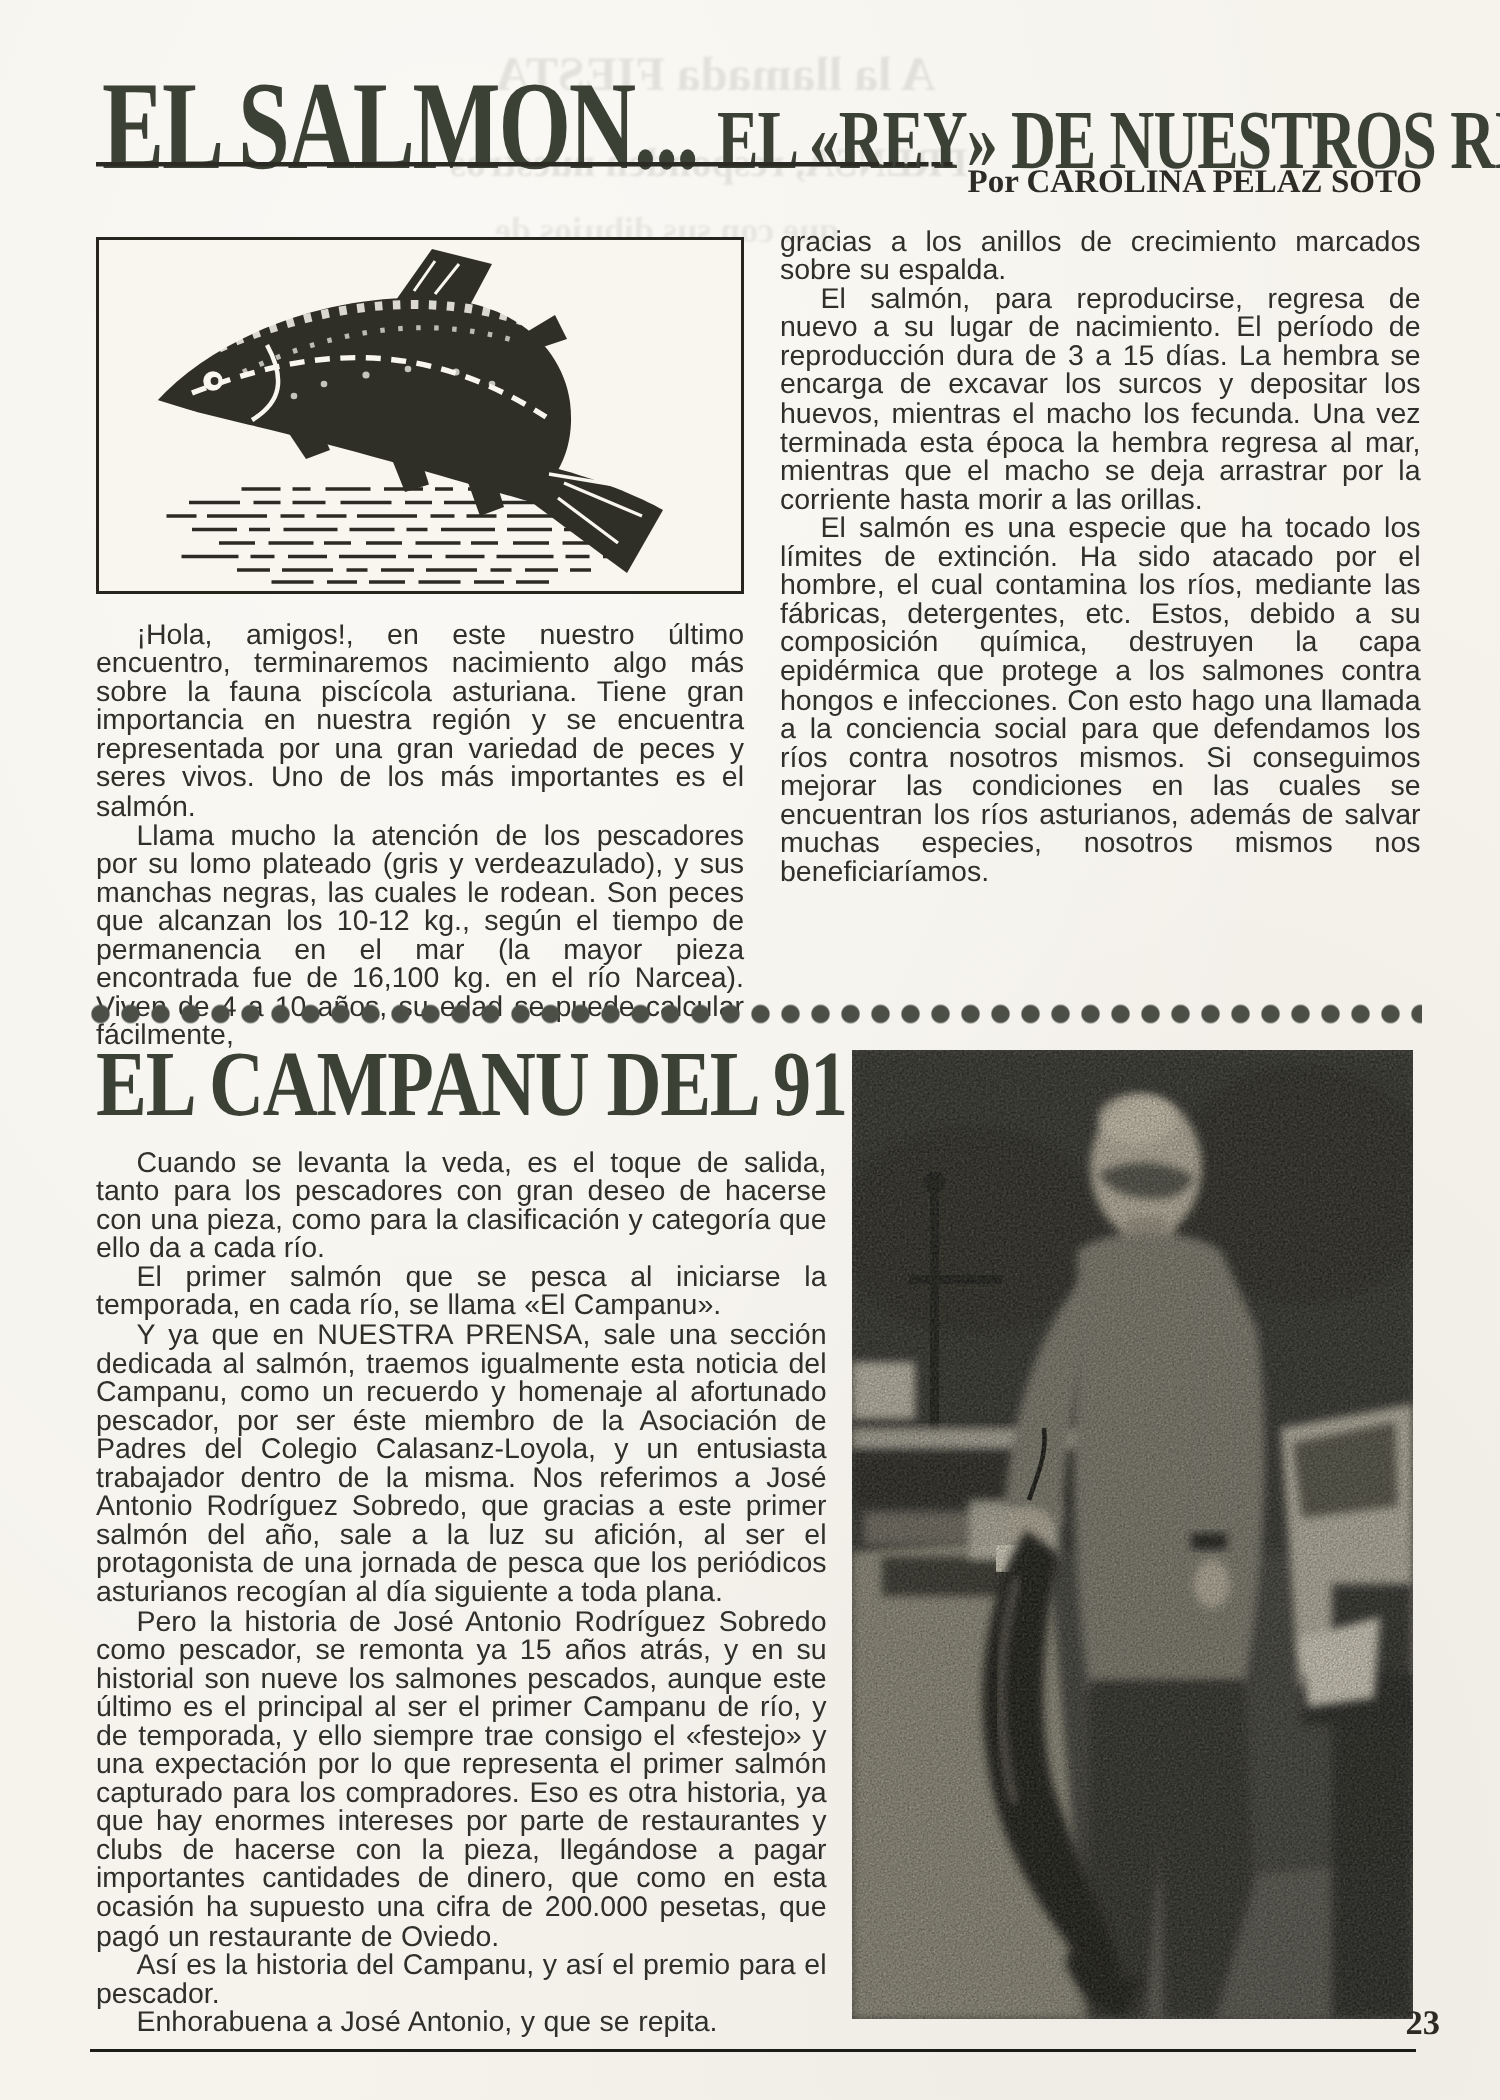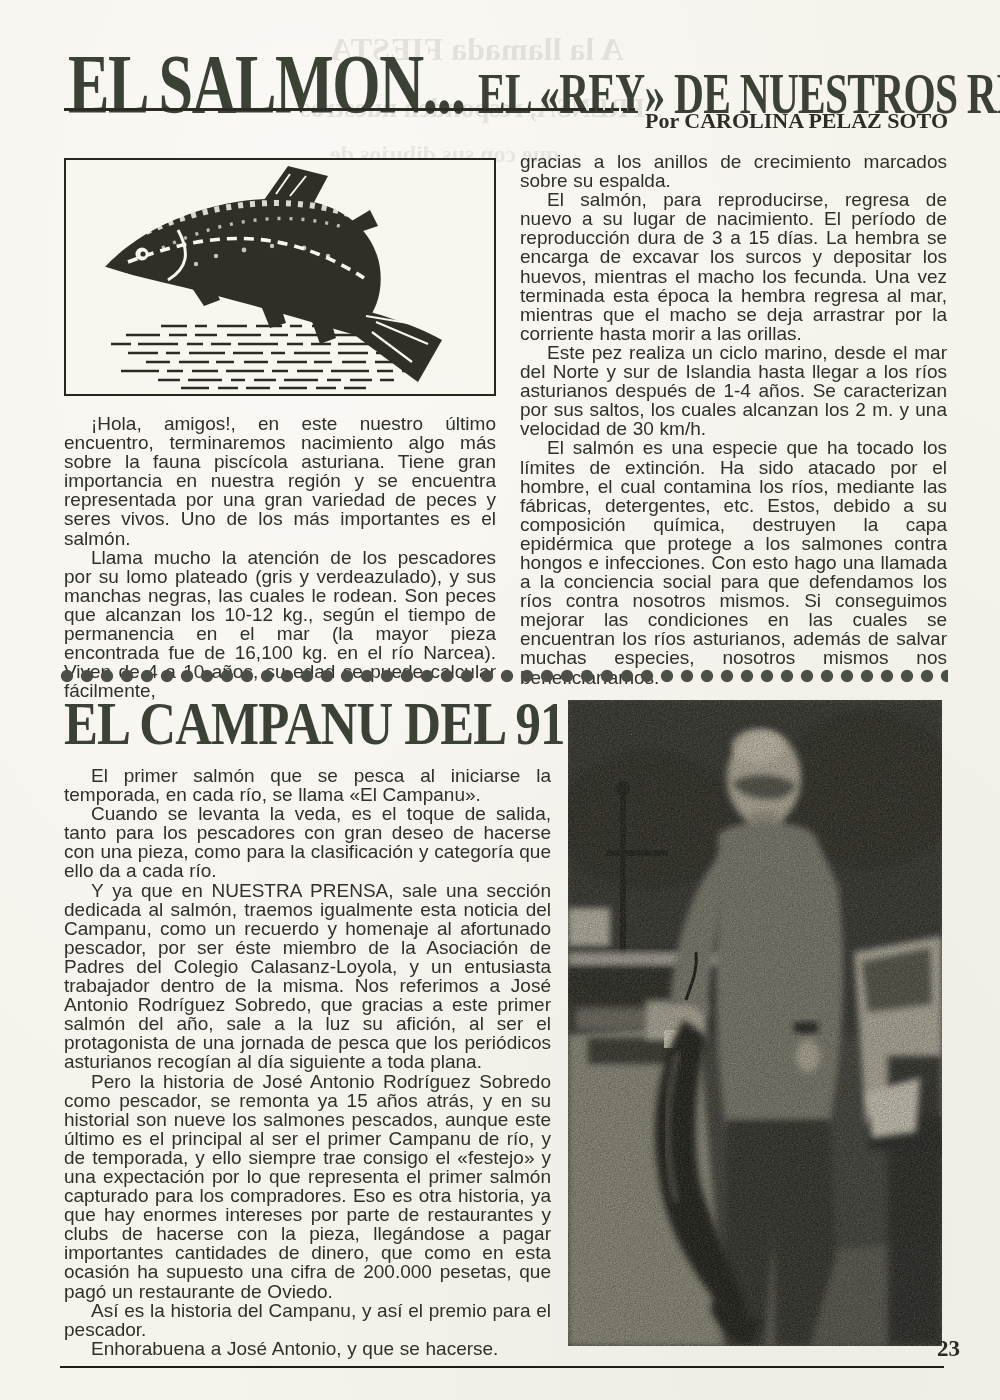--- a/index.html
+++ b/index.html
@@ -158,35 +158,34 @@
   </figure>
 
   <section class="col col-salmon-left body-text">
     <p>¡Hola, amigos!, en este nuestro último encuentro, terminaremos nacimiento algo más sobre la fauna piscícola asturiana. Tiene gran importancia en nuestra región y se encuentra representada por una gran variedad de peces y seres vivos. Uno de los más importantes es el salmón.</p>
     <p>Llama mucho la atención de los pescadores por su lomo plateado (gris y verdeazulado), y sus manchas negras, las cuales le rodean. Son peces que alcanzan los 10-12 kg., según el tiempo de permanencia en el mar (la mayor pieza encontrada fue de 16,100 kg. en el río Narcea). Viven de 4 a 10 años, su edad se puede calcular fácilmente,</p>
   </section>
 
   <section class="col col-salmon-right body-text">
     <p class="cont">gracias a los anillos de crecimiento marcados sobre su espalda.</p>
     <p>El salmón, para reproducirse, regresa de nuevo a su lugar de nacimiento. El período de reproducción dura de 3 a 15 días. La hembra se encarga de excavar los surcos y depositar los huevos, mientras el macho los fecunda. Una vez terminada esta época la hembra regresa al mar, mientras que el macho se deja arrastrar por la corriente hasta morir a las orillas.</p>
-    <p>Este pez realiza un ciclo marino, desde el mar del Norte y sur de Islandia hasta llegar a los ríos asturianos después de 1-4 años. Se caracterizan por sus saltos, los cuales alcanzan los 2 m. y una velocidad de 30 km/h.</p>
     <p>El salmón es una especie que ha tocado los límites de extinción. Ha sido atacado por el hombre, el cual contamina los ríos, mediante las fábricas, detergentes, etc. Estos, debido a su composición química, destruyen la capa epidérmica que protege a los salmones contra hongos e infecciones. Con esto hago una llamada a la conciencia social para que defendamos los ríos contra nosotros mismos. Si conseguimos mejorar las condiciones en las cuales se encuentran los ríos asturianos, además de salvar muchas especies, nosotros mismos nos beneficiaríamos.</p>
   </section>
 
   <div class="dotted-divider"></div>
 
   <h2 class="campanu-title">EL CAMPANU DEL 91</h2>
 
   <section class="col col-campanu body-text">
+    <p>Cuando se levanta la veda, es el toque de salida, tanto para los pescadores con gran deseo de hacerse con una pieza, como para la clasificación y categoría que ello da a cada río.</p>
     <p>El primer salmón que se pesca al iniciarse la temporada, en cada río, se llama «El Campanu».</p>
-    <p>Cuando se levanta la veda, es el toque de salida, tanto para los pescadores con gran deseo de hacerse con una pieza, como para la clasificación y categoría que ello da a cada río.</p>
     <p>Y ya que en NUESTRA PRENSA, sale una sección dedicada al salmón, traemos igualmente esta noticia del Campanu, como un recuerdo y homenaje al afortunado pescador, por ser éste miembro de la Asociación de Padres del Colegio Calasanz-Loyola, y un entusiasta trabajador dentro de la misma. Nos referimos a José Antonio Rodríguez Sobredo, que gracias a este primer salmón del año, sale a la luz su afición, al ser el protagonista de una jornada de pesca que los periódicos asturianos recogían al día siguiente a toda plana.</p>
     <p>Pero la historia de José Antonio Rodríguez Sobredo como pescador, se remonta ya 15 años atrás, y en su historial son nueve los salmones pescados, aunque este último es el principal al ser el primer Campanu de río, y de temporada, y ello siempre trae consigo el «festejo» y una expectación por lo que representa el primer salmón capturado para los compradores. Eso es otra historia, ya que hay enormes intereses por parte de restaurantes y clubs de hacerse con la pieza, llegándose a pagar importantes cantidades de dinero, que como en esta ocasión ha supuesto una cifra de 200.000 pesetas, que pagó un restaurante de Oviedo.</p>
     <p>Así es la historia del Campanu, y así el premio para el pescador.</p>
-    <p>Enhorabuena a José Antonio, y que se hacerse.</p>
+    <p>Enhorabuena a José Antonio, y que se repita.</p>
   </section>
 
   <figure class="photo-figure" style="margin:0;">
     <svg viewBox="0 0 374 646">
       <defs>
         <filter id="soft" x="-20%" y="-20%" width="140%" height="140%">
           <feGaussianBlur stdDeviation="3"></feGaussianBlur>
         </filter>
         <filter id="grainDark" x="0" y="0" width="100%" height="100%">
           <feTurbulence type="fractalNoise" baseFrequency="0.8" numOctaves="2" stitchTiles="stitch"></feTurbulence>

